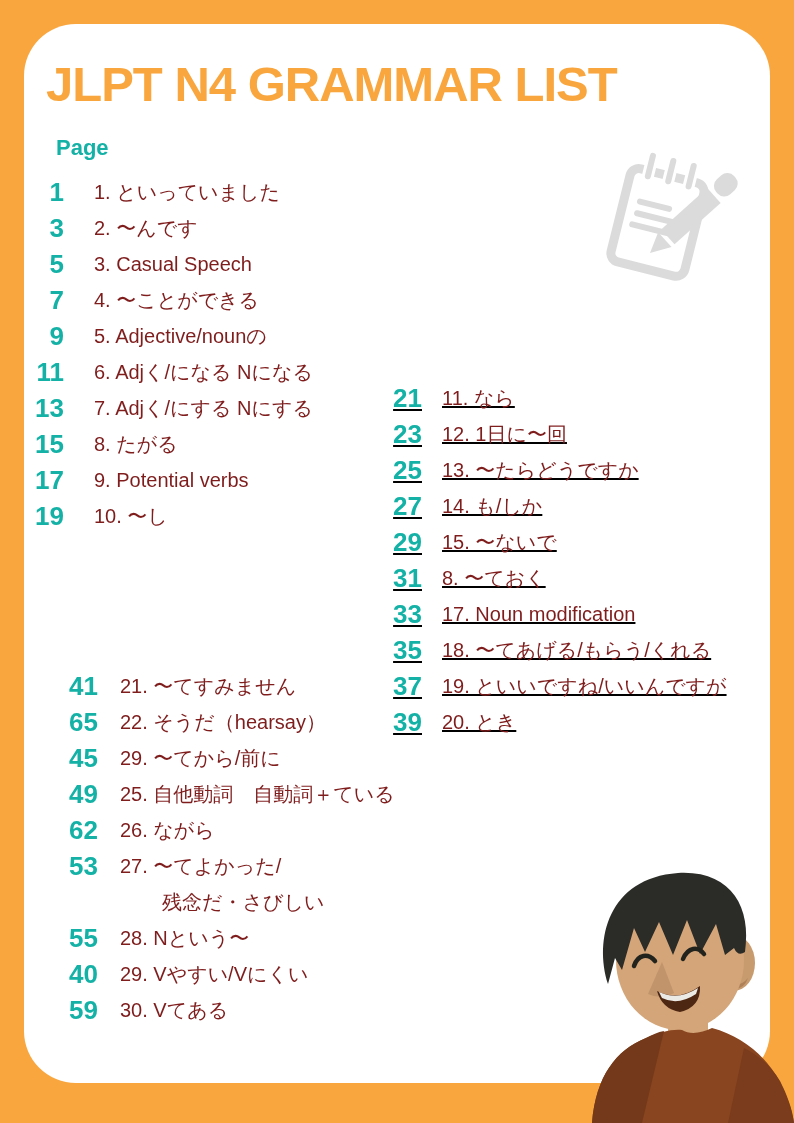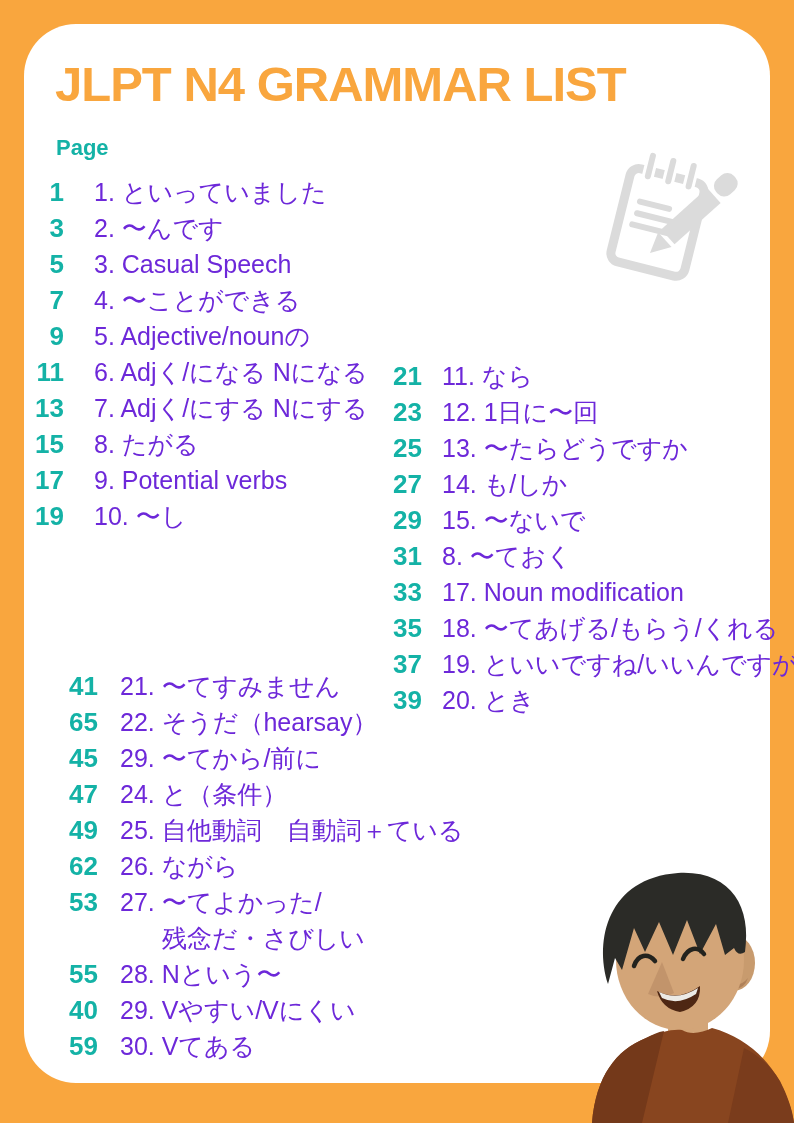--- a/index.html
+++ b/index.html
@@ -6,42 +6,42 @@
   body{
     width:794px;height:1123px;position:relative;overflow:hidden;
     background:#F9A63E;
     font-family:"Liberation Sans","DejaVu Sans",sans-serif;
   }
   .card{
     position:absolute;left:24px;top:24px;width:746px;height:1059px;
     background:#ffffff;border-radius:52px;
   }
   .title{
-    position:absolute;left:55px;top:58px;
+    position:absolute;left:46px;top:58px;
     font-size:49px;font-weight:bold;letter-spacing:-1px;
     color:#F9A63E;line-height:1.1;white-space:nowrap;
   }
   .page-label{
     position:absolute;left:56px;top:135px;
     font-size:22px;font-weight:bold;color:#14B2A6;
   }
   .toc-col{position:absolute;}
   #colA{left:28px;top:174px;}
-  #colB{left:386px;top:358px;}
+  #colB{left:386px;top:380px;text-decoration:underline;}
   #colC{left:62px;top:668px;}
   .row{display:flex;align-items:center;height:36px;white-space:nowrap;}
   .num{
     width:36px;text-align:right;flex:0 0 36px;
     font-size:26px;font-weight:bold;color:#14B2A6;
   }
   #colA .item{margin-left:30px;}
   #colB .item{margin-left:20px;}
   #colC .item{margin-left:22px;}
   .item{
-    font-size:25px;color:#6d28d9;
+    font-size:20px;color:#7f1d1d;
   }
   .item.cont{padding-left:42px;}
   .notepad-wrap{position:absolute;left:598px;top:146px;width:150px;height:150px;}
   .character-wrap{position:absolute;left:588px;top:860px;width:206px;height:263px;z-index:5;}
 </style>
 </head>
 <body>
 
 <div class="card"></div>
 
@@ -137,24 +137,20 @@
       <span class="num">41</span>
       <span class="item">21. 〜てすみません</span>
     </div>
     <div class="row">
       <span class="num">65</span>
       <span class="item">22. そうだ（hearsay）</span>
     </div>
     <div class="row">
       <span class="num">45</span>
       <span class="item">29. 〜てから/前に</span>
-    </div>
-    <div class="row">
-      <span class="num">47</span>
-      <span class="item">24. と（条件）</span>
     </div>
     <div class="row">
       <span class="num">49</span>
       <span class="item">25. 自他動詞　自動詞＋ている</span>
     </div>
     <div class="row">
       <span class="num">62</span>
       <span class="item">26. ながら</span>
     </div>
     <div class="row">

